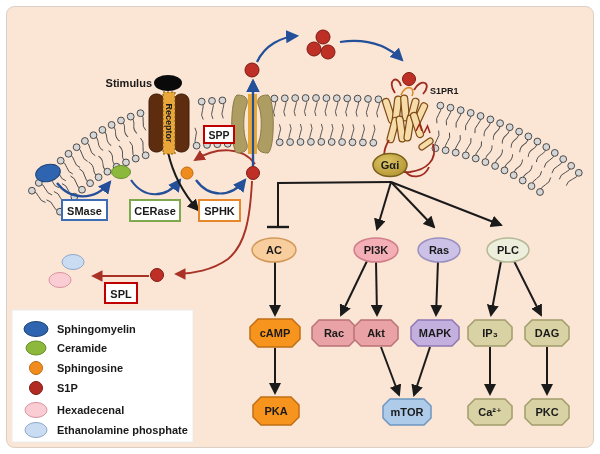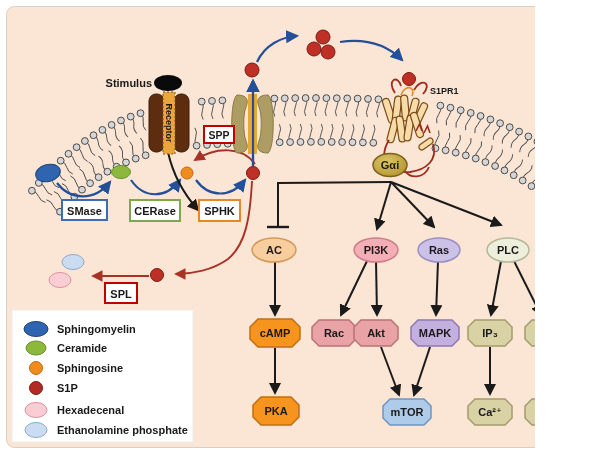--- a/index.html
+++ b/index.html
@@ -1,16 +1,16 @@
 <!DOCTYPE html>
 <html><head>
 <meta charset="utf-8">
 <style>
   html,body{margin:0;padding:0;background:#ffffff;}
-  .frame{position:relative;width:535px;height:454px;background:#ffffff;overflow:hidden;
+  .frame{position:relative;width:600px;height:454px;background:#ffffff;overflow:hidden;
          font-family:"Liberation Sans","DejaVu Sans",sans-serif;}
   svg text{font-family:"Liberation Sans","DejaVu Sans",sans-serif;fill:#1a1a1a;}
   .nodelbl{font-size:11px;font-weight:bold;}
   .boxlbl{font-size:11px;font-weight:bold;}
   .leglbl{font-size:11px;font-weight:bold;}
 </style>
 </head>
 <body>
 
 <div class="frame">

